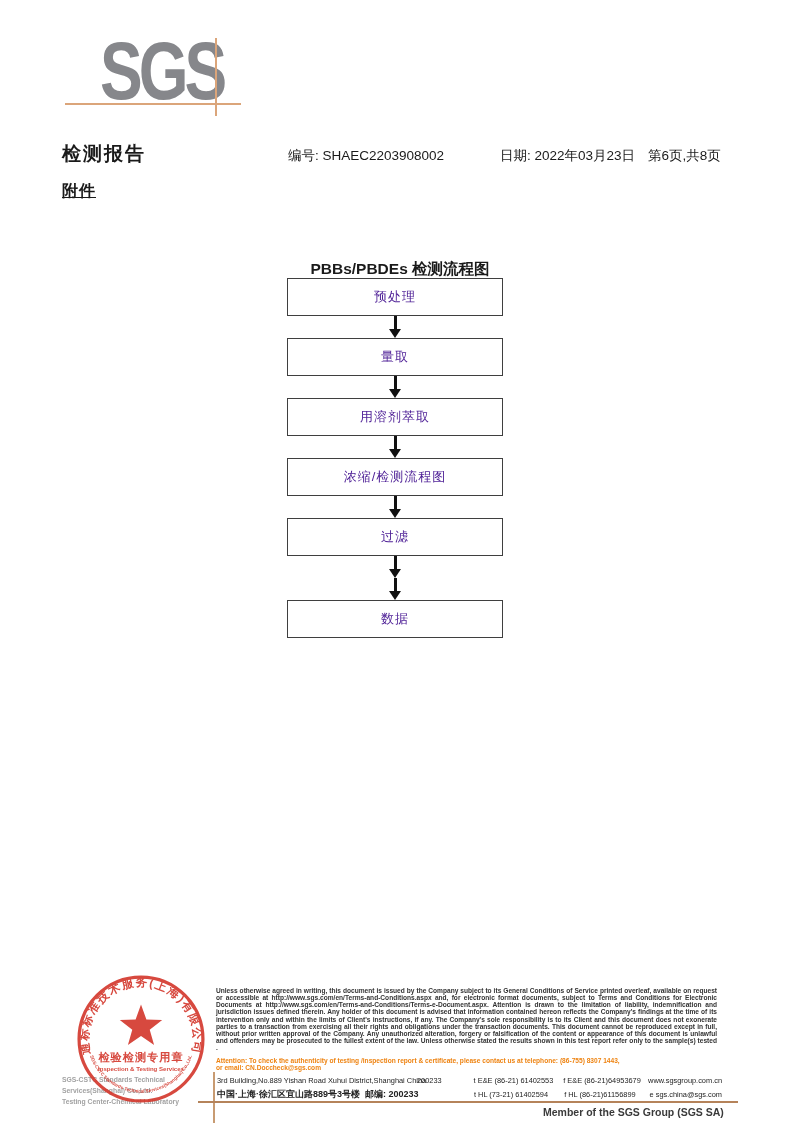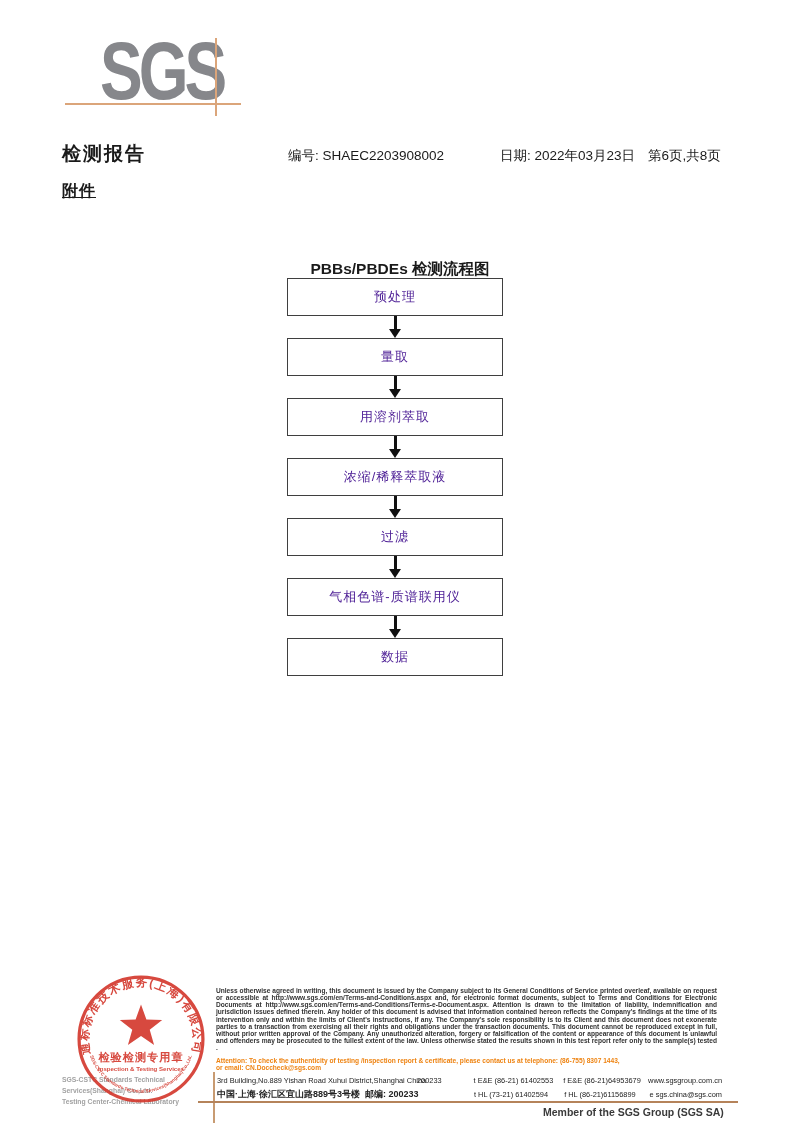--- a/index.html
+++ b/index.html
@@ -84,25 +84,24 @@
   <div class="attachment">附件</div>
 
   <div class="flow-title">PBBs/PBDEs 检测流程图</div>
   <div class="flow">
     <div class="flow-box">预处理</div>
     <div class="flow-arrow"></div>
     <div class="flow-box">量取</div>
     <div class="flow-arrow"></div>
     <div class="flow-box">用溶剂萃取</div>
     <div class="flow-arrow"></div>
-    <div class="flow-box">浓缩/稀释萃取液</div>
+    <div class="flow-box">浓缩/检测流程图</div>
     <div class="flow-arrow"></div>
     <div class="flow-box">过滤</div>
     <div class="flow-arrow"></div>
-    <div class="flow-box">气相色谱-质谱联用仪</div>
     <div class="flow-arrow"></div>
     <div class="flow-box">数据</div>
   </div>
 
   <div class="company-gray">
     <div>SGS-CSTC Standards Technical Services(Shanghai) Co.,Ltd.</div>
     <div>Testing Center-Chemical Laboratory</div>
   </div>
 
   <svg class="stamp" viewBox="0 0 132 132">

